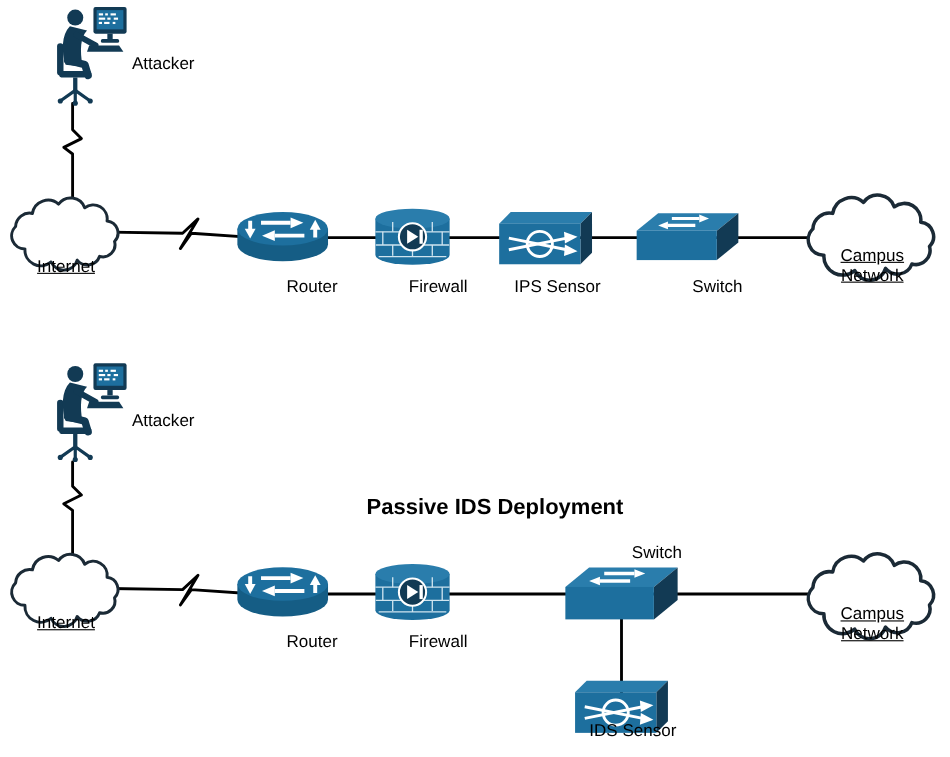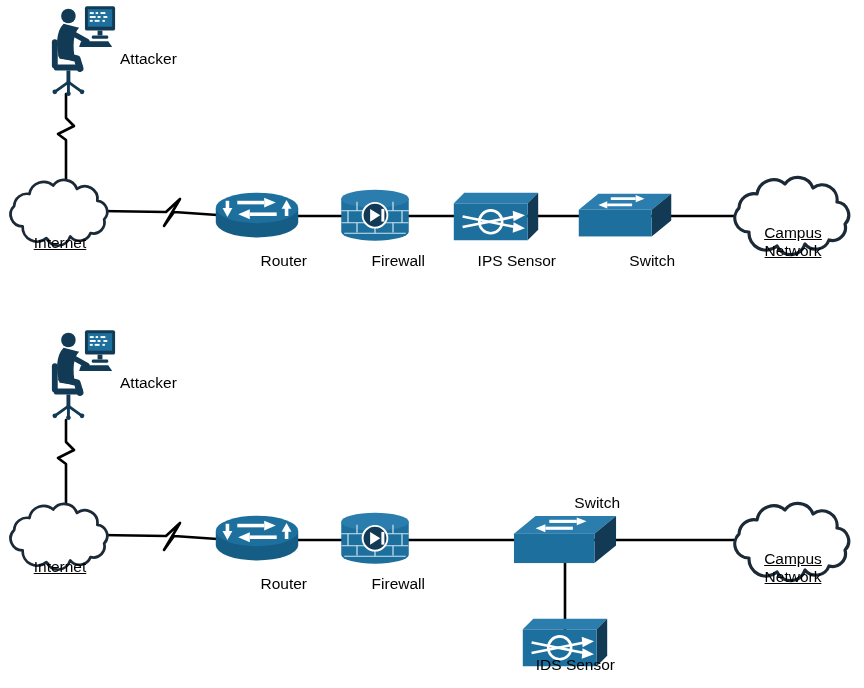--- a/index.html
+++ b/index.html
@@ -172,37 +172,38 @@
   <div class="label" style="left:207px; top:252px; width:100px;">Router</div>
 
   <svg class="icon" viewBox="0 0 96 74" style="left:339px; top:188px; width:72px; height:56px;">
       <use href="#sym-firewall"></use>
     </svg>
   <div class="label" style="left:325px; top:252px; width:100px;">Firewall</div>
 
   <svg class="icon" viewBox="0 0 100 58" style="left:452px; top:191px; width:88px; height:51px;">
       <use href="#sym-sensor"></use>
     </svg>
-  <div class="label" style="left:456px; top:252px; width:100px;">IPS Sensor</div>
+  <div class="label" style="left:446px; top:252px; width:100px;">IPS Sensor</div>
 
   <svg class="icon" viewBox="0 0 108 58" style="left:577px; top:190px; width:96px; height:52px;">
       <use href="#sym-switch"></use>
     </svg>
   <div class="label" style="left:575px; top:252px; width:100px;">Switch</div>
 
   <div class="cloud" style="left:727px; top:168px; width:132px; height:92px;">
     <svg viewBox="0 0 132 92">
         <use href="#sym-cloud"></use>
       </svg>
     <div class="cloud-text">
       <span>Campus</span>
       <span>Network</span>
     </div>
   </div>
 
+  <div class="title" style="left:250px; top:450px; width:400px;">Passive IDS Deployment</div>
 
   <svg class="icon" viewBox="0 0 72 96" style="left:48px; top:328px; width:70px; height:94px;">
       <use href="#sym-attacker"></use>
     </svg>
   <div class="label left" style="left:120px; top:374px;">Attacker</div>
 
   <div class="cloud" style="left:4px; top:494px; width:112px; height:82px;">
     <svg viewBox="0 0 132 92">
         <use href="#sym-cloud"></use>
       </svg>

